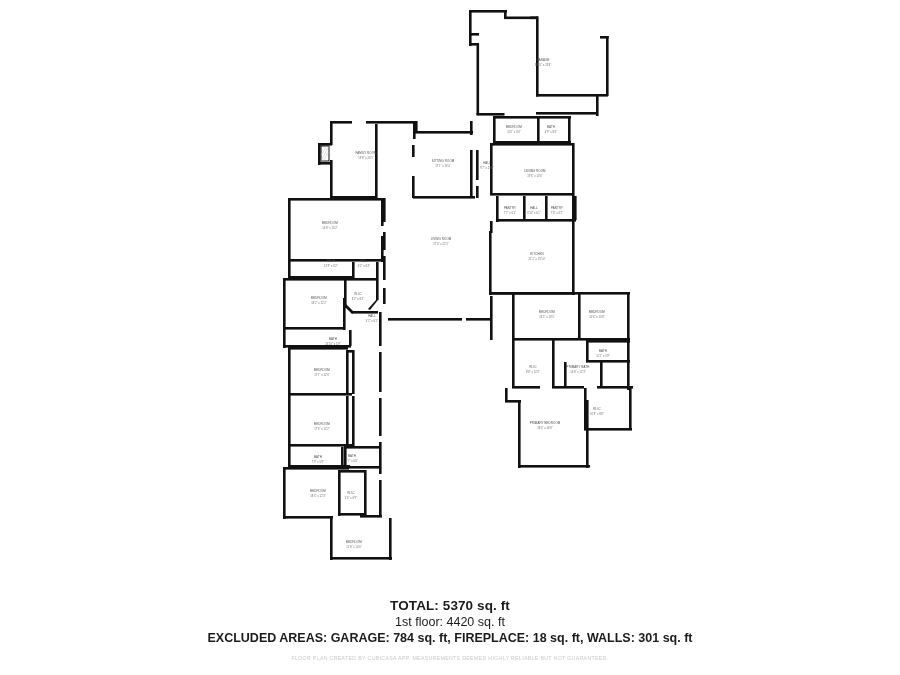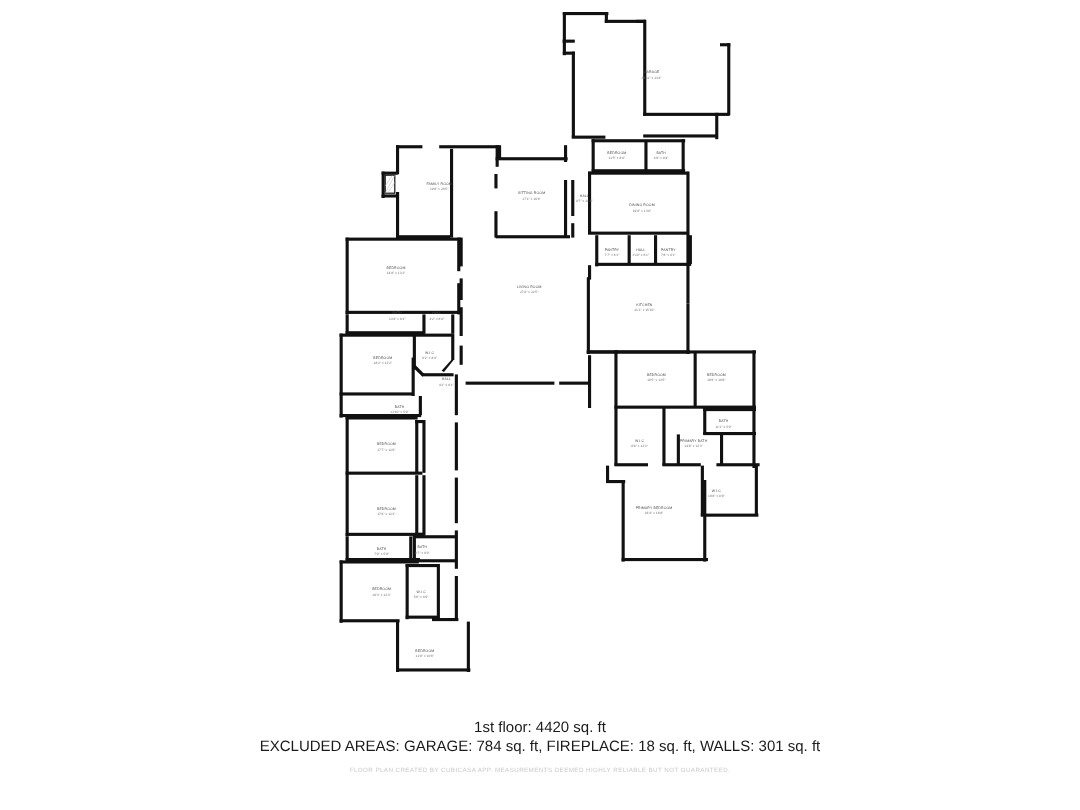--- a/index.html
+++ b/index.html
@@ -43,21 +43,21 @@
     letter-spacing: 0.1px;
     line-height: 16px;
   }
   .ft-floor {
     font-size: 12.5px;
     font-weight: normal;
     line-height: 16px;
   }
   .ft-excluded {
     font-size: 12.5px;
-    font-weight: normal;
+    font-weight: bold;
     line-height: 16px;
     white-space: nowrap;
   }
   .ft-disclaimer {
     margin-top: 9px;
     font-size: 5.2px;
     letter-spacing: 0.35px;
     color: #c9c9c9;
     line-height: 7px;
   }
@@ -373,18 +373,19 @@
       <text class="rm-name" x="545" y="424">PRIMARY BEDROOM</text>
       <text class="rm-dim" x="545" y="428.5">18'4" x 16'8"</text>
 
       <text class="rm-name" x="597" y="410">W.I.C</text>
       <text class="rm-dim" x="597" y="414.5">10'8" x 8'8"</text>
 
     </g>
   </svg>
 
   <div class="footer">
+    <div class="ft-total">TOTAL: 5370 sq. ft</div>
     <div class="ft-floor">1st floor: 4420 sq. ft</div>
     <div class="ft-excluded">EXCLUDED AREAS: GARAGE: 784 sq. ft, FIREPLACE: 18 sq. ft, WALLS: 301 sq. ft</div>
     <div class="ft-disclaimer">FLOOR PLAN CREATED BY CUBICASA APP. MEASUREMENTS DEEMED HIGHLY RELIABLE BUT NOT GUARANTEED.</div>
   </div>
 
 </div>
 
 </body></html>

